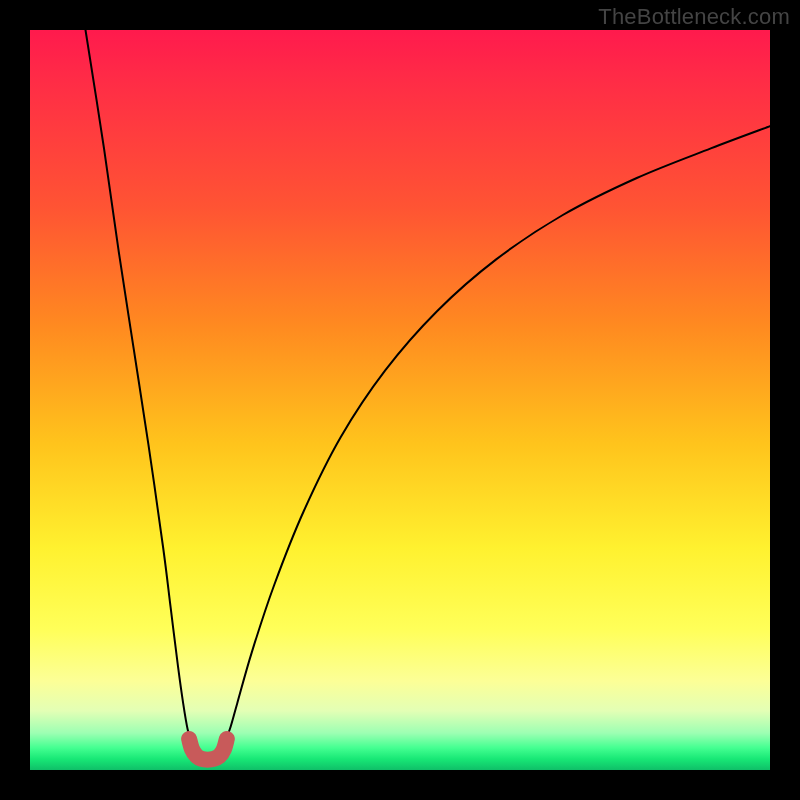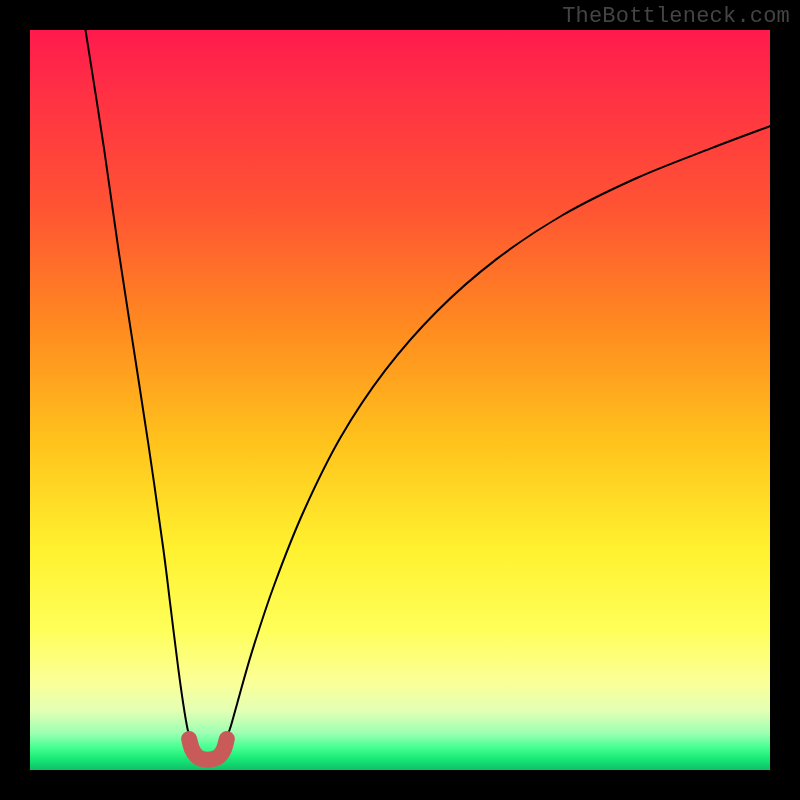--- a/index.html
+++ b/index.html
@@ -59,21 +59,20 @@
   }
   .watermark {
     position: absolute;
     top: 4px;
     right: 10px;
     color: #444;
     font-size: 22px;
     font-weight: 400;
     letter-spacing: 0.2px;
     user-select: none;
-    font-family: Liberation Mono, monospace;
   }
 </style>
 </head>
 <body>
 
 <div class="frame">
 
   <div class="plot">
     <div class="gradient"></div>
     <svg class="curves" viewBox="0 0 740 740" preserveAspectRatio="none">

